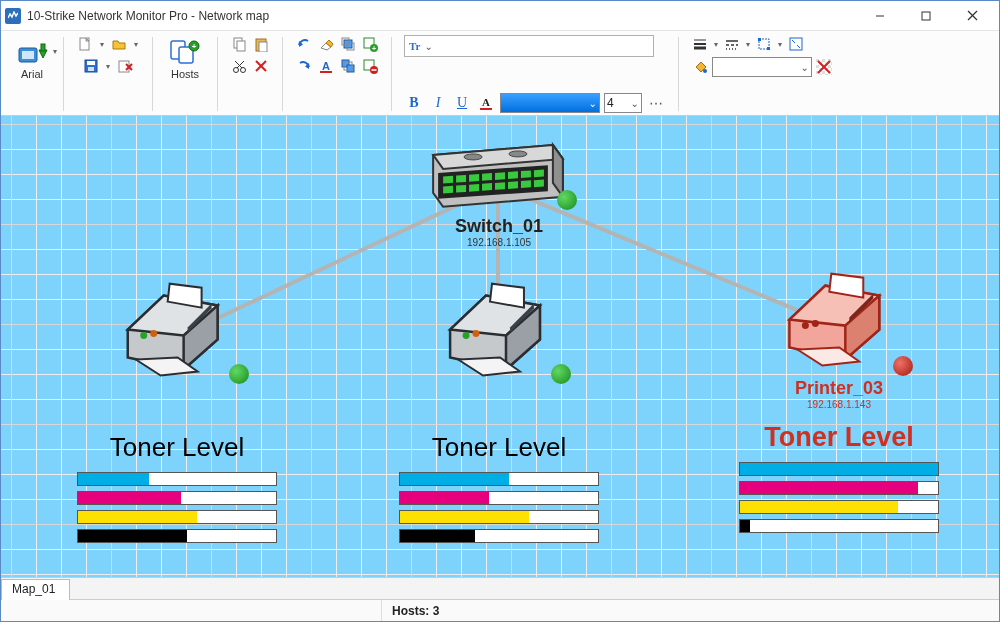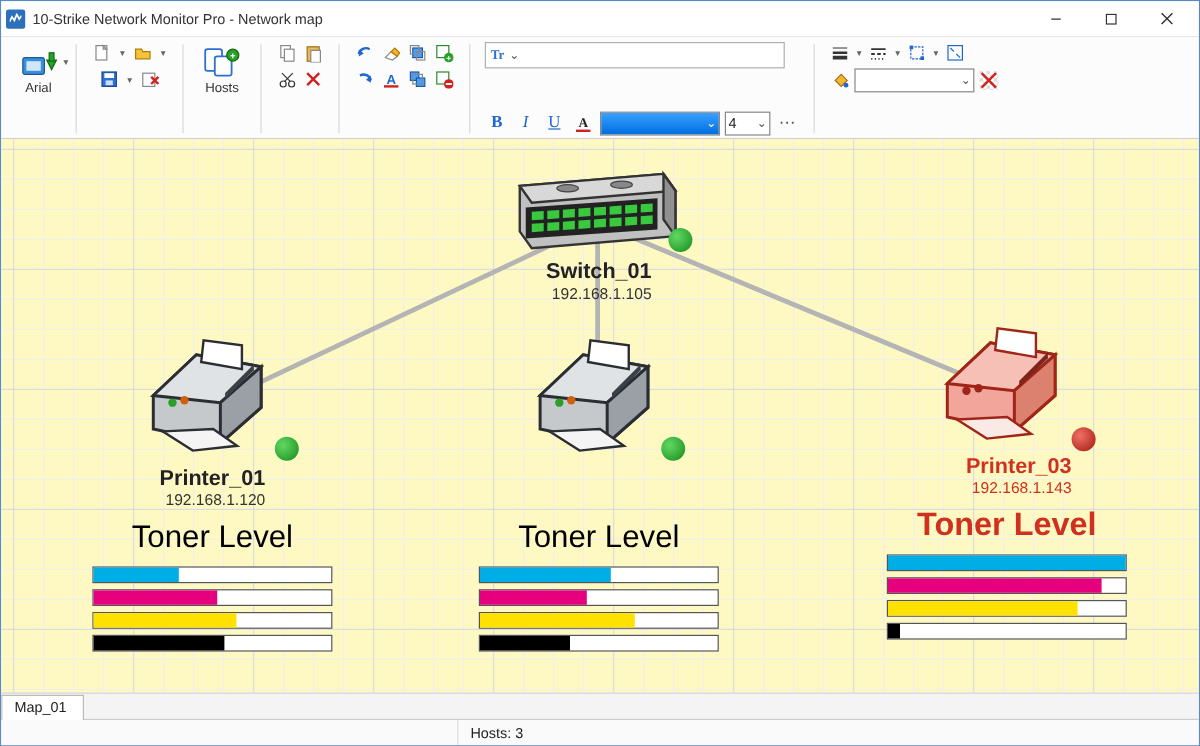--- a/index.html
+++ b/index.html
@@ -24,49 +24,49 @@
   .font-select .tt { color:#2e6fd6; font-size:11px; font-family:serif; font-weight:bold;}
   .font-select .fname { flex:1; font-size:14px;}
   .fs-row2 { display:flex; align-items:center; gap:4px; margin-top:4px;}
   .b-btn { width:20px; height:20px; display:flex; align-items:center; justify-content:center; font-family:"Times New Roman",serif; font-size:14px;}
   .color-well { width:100px; height:20px; border:1px solid #888; background:linear-gradient(#3aa0ff,#006fe0); display:flex; align-items:center; justify-content:flex-end; padding-right:2px;}
   .size-sel { width:38px; height:20px; border:1px solid #888; display:flex; align-items:center; justify-content:space-between; padding:0 2px; background:#fff;}
   .style-group { display:flex; flex-direction:column; gap:4px;}
   .style-row { display:flex; gap:3px; align-items:center;}
   .color-well2 { width:100px; height:20px; border:1px solid #888; background:#fff; display:flex; align-items:center; justify-content:flex-end; padding-right:2px;}
   
-  .canvas-wrap { flex:1; position:relative; overflow:hidden; background:#fef9c3;text-decoration:underline;}
+  .canvas-wrap { flex:1; position:relative; overflow:hidden; background:#7dd3fc;text-decoration:underline;}
   .grid { position:absolute; inset:0;
     background-image:
       linear-gradient(#d8d8d8 1px, transparent 1px),
       linear-gradient(90deg,#d8d8d8 1px, transparent 1px),
       linear-gradient(#eeeeee 1px, transparent 1px),
       linear-gradient(90deg,#eeeeee 1px, transparent 1px);
     background-size: 100px 100px,100px 100px,25px 25px,25px 25px;
     background-position: 10px 8px,10px 8px,10px 8px,10px 8px;
   }
   svg.net { position:absolute; inset:0; }
   .node-label { position:absolute; text-align:center; transform:translateX(-50%); }
   .node-label .name { font-weight:700; font-size:18px; display:block;}
-  .node-label .ip { font-size:13px; color:#333; display:block;text-align:right;}
+  .node-label .ip { font-size:10px; color:#333; display:block;}
   .node-label.err .name, .node-label.err .ip { color:#d03020;}
   .toner-head { position:absolute; transform:translateX(-50%); font-size:26px; font-weight:400; color:#000;}
   .toner-head.err { color:#d03020; font-weight:700;}
   .toner-block { position:absolute; width:200px;}
   .tbar { height:14px; border:1px solid #555; margin-bottom:5px; background:#fff; position:relative;}
   .tbar .fill { position:absolute; left:0; top:0; bottom:0;}
   .status-dot { position:absolute; width:20px; height:20px; border-radius:50%; }
   .green { background: radial-gradient(circle at 35% 35%, #61d864, #178a1a);}
   .red { background: radial-gradient(circle at 35% 35%, #f07066, #a01810);}
   
   .tabbar { height:22px; border-top:1px solid #ccc; display:flex; background:#f4f4f4;}
   .tab { padding:2px 14px 2px 10px; border:1px solid #bbb; border-bottom:none; background:#fff; font-size:12px; position:relative; top:1px; border-radius:0 0 0 0;}
   
   .statusbar { height:22px; border-top:1px solid #ccc; display:flex; align-items:center; background:#fafafa; font-size:12px; }
-  .statusbar .cell { border-left:1px solid #ddd; padding:0 10px; height:100%; display:flex; align-items:center;}
+  .statusbar .cell { border-left:1px solid #ddd; padding:0 10px; height:100%; display:flex; align-items:center;font-weight:bold;}
 </style>
 </head>
 <body>
 
 <div class="titlebar">
   <div class="app-icon">
     <svg width="10" height="10" viewBox="0 0 10 10">
         <polyline points="0,7 2,3 4,6 6,1 8,5 10,2" fill="none" stroke="#fff" stroke-width="1.4"></polyline>
       </svg>
   </div>
@@ -409,25 +409,21 @@
 
   <div class="status-dot green" style="left:556px; top:74px;"></div>
   <div class="status-dot green" style="left:228px; top:248px;"></div>
   <div class="status-dot green" style="left:550px; top:248px;"></div>
   <div class="status-dot red" style="left:892px; top:240px;"></div>
 
   <div class="node-label" style="left:498px; top:100px;">
     <span class="name">Switch_01</span>
     <span class="ip">192.168.1.105</span>
   </div>
-  <div class="node-label" style="left:176px; top:272px;">
-    <span class="name">Printer_01</span>
-    <span class="ip">192.168.1.120</span>
-  </div>
-  <div class="node-label err" style="left:838px; top:262px;margin-left:10px;">
+  <div class="node-label err" style="left:838px; top:262px;">
     <span class="name" style="font-weight:700;">Printer_03</span>
     <span class="ip">192.168.1.143</span>
   </div>
 
   <div class="toner-head" style="left:176px; top:316px;">Toner Level</div>
   <div class="toner-head" style="left:498px; top:316px;">Toner Level</div>
   <div class="toner-head err" style="left:838px; top:306px; font-size:27px;">Toner Level</div>
 
   <div class="toner-block" style="left:76px; top:356px;">
       <div class="tbar">

